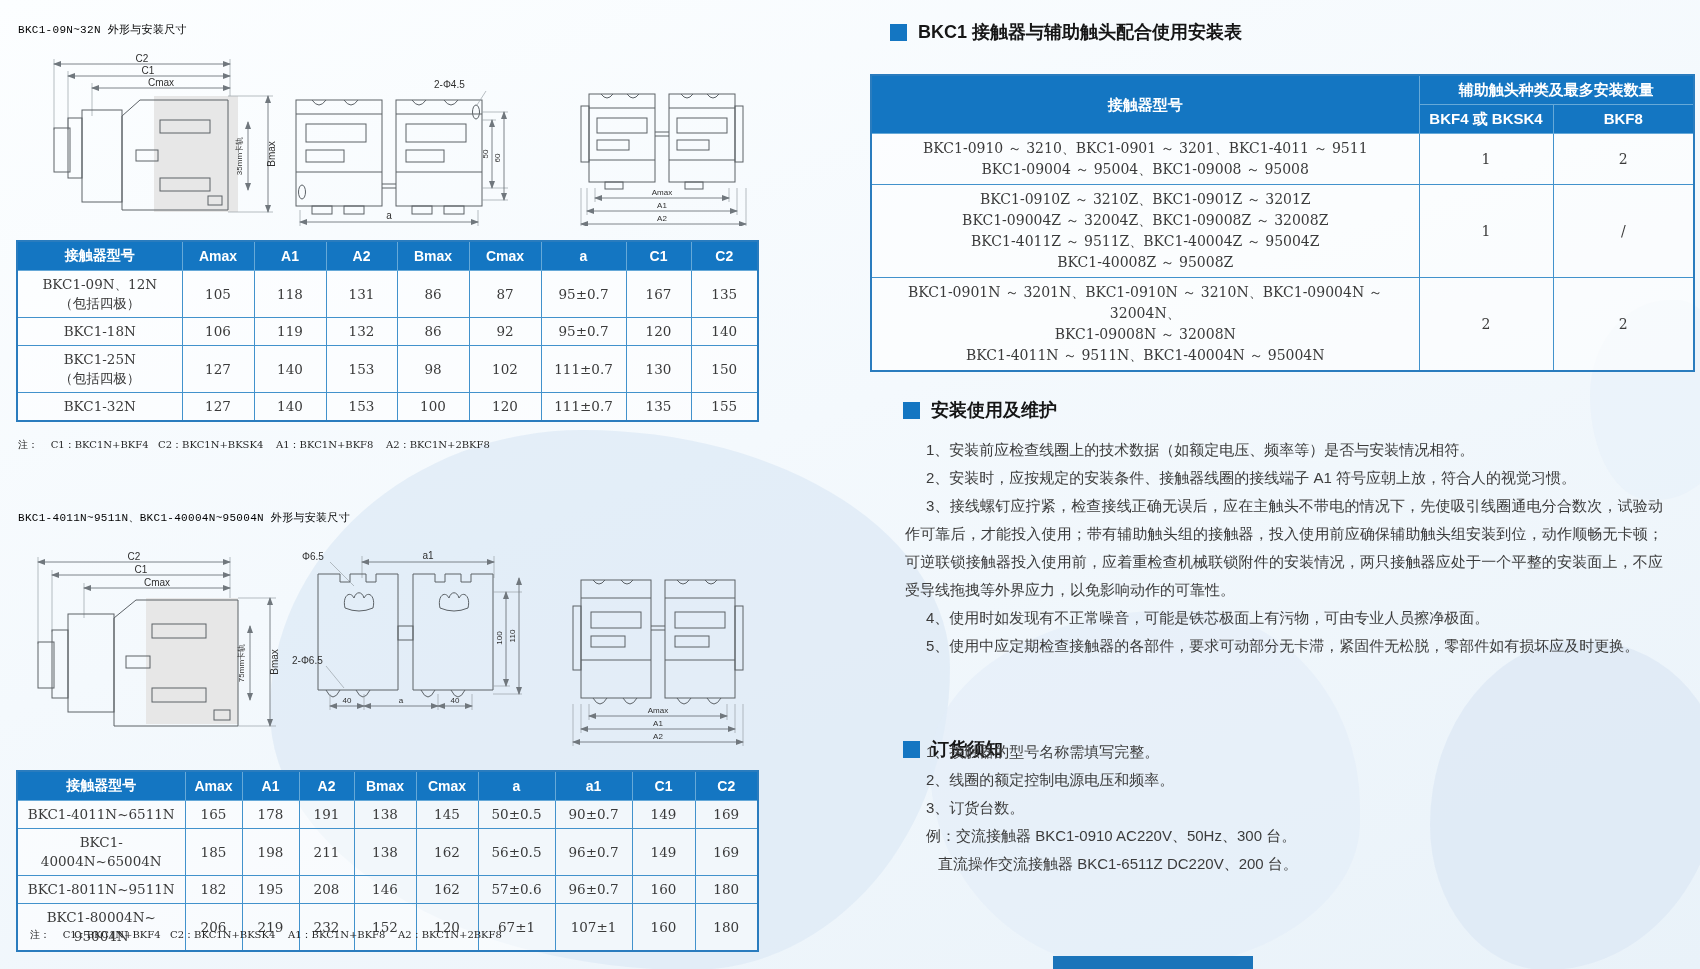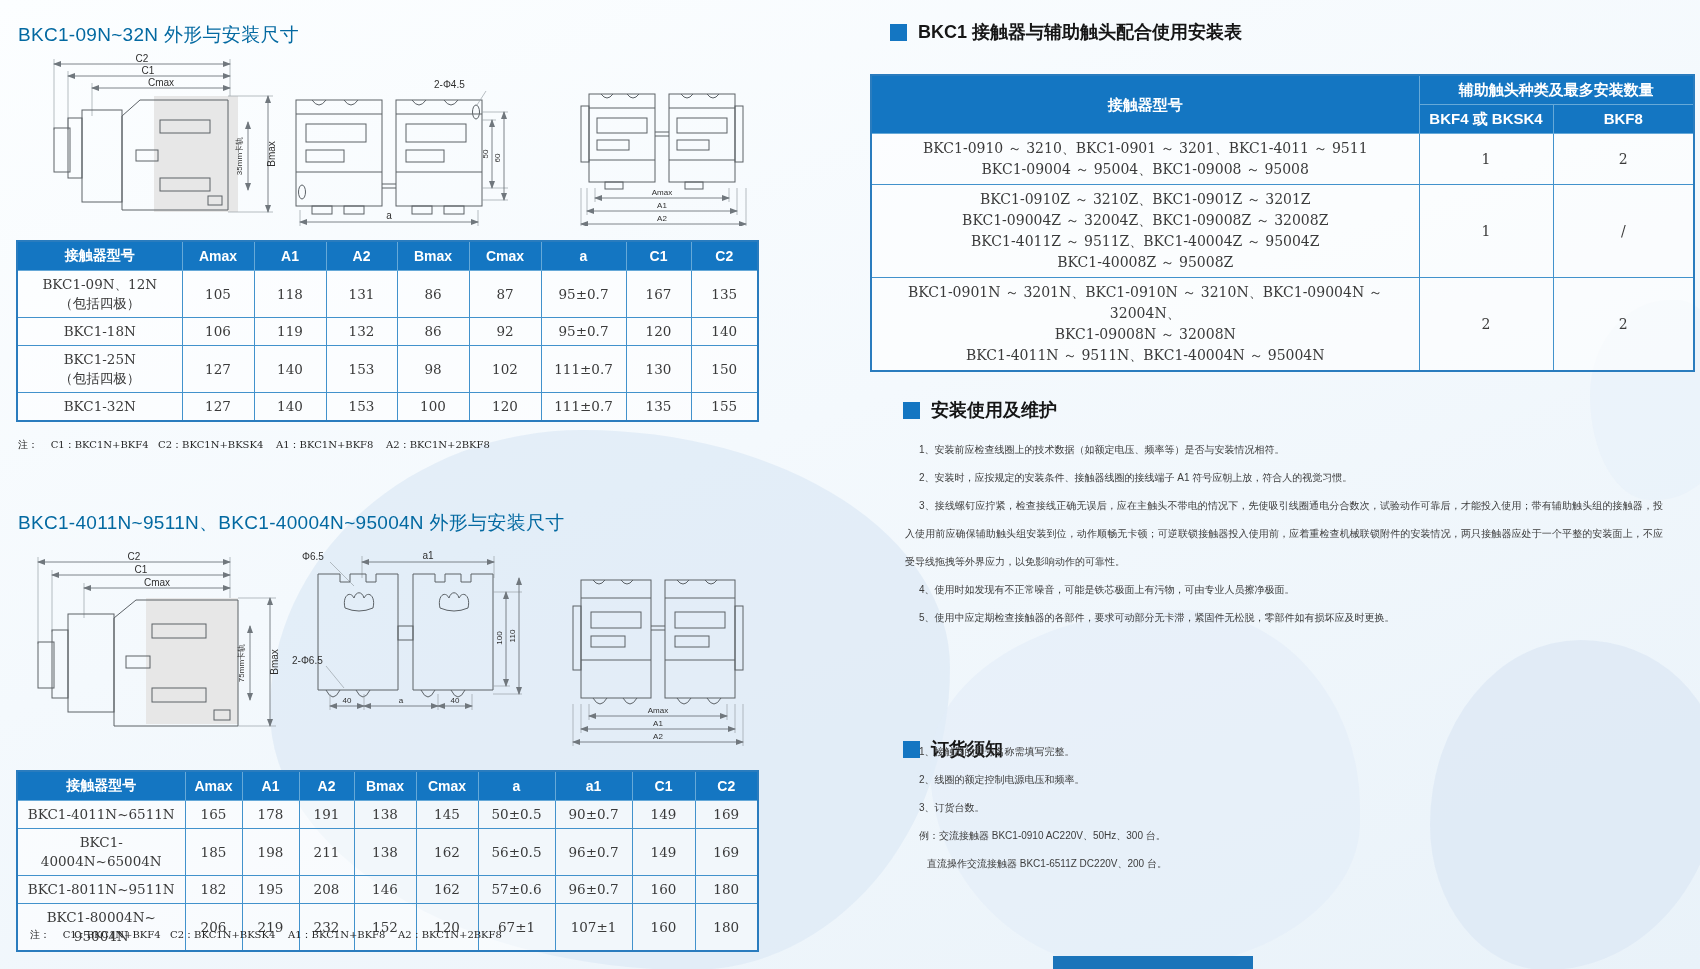--- a/index.html
+++ b/index.html
@@ -8,38 +8,38 @@
        font-family:"Liberation Sans",sans-serif}
   .abs{position:absolute;z-index:2}
   .blob{position:absolute;z-index:1;background:#dde9f5}
   
   .tl{fill:none;stroke:#5c6267;stroke-width:1}
   .ext{stroke:#9aa2a8;stroke-width:.7;fill:none}
   .dim{stroke:#70777d;stroke-width:.9;fill:none}
   .dlab{font:10px "Liberation Sans",sans-serif;fill:#2f2f2f}
   .dsmall{font-size:8px}
   
-  .ltitle{font-family:Liberation Sans, sans-serif;font-size:19px;color:#0369a1;letter-spacing:.3px}
+  .ltitle{font-family:Liberation Mono, monospace;font-size:11px;color:#000000;letter-spacing:.3px}
   .tnote{font-family:"DejaVu Serif","Liberation Serif",serif;font-size:10px;color:#262626;white-space:pre}
   
   table{border-collapse:collapse;table-layout:fixed}
   .dim-table{width:741px;border:2px solid #2a7cbe}
   .dim-table th{background:#1476c2;color:#fff;font-size:14px;font-weight:bold;padding:5px 2px;border:1px solid #66a9d8}
   .dim-table td{border:1px solid #4292cc;background:rgba(255,255,255,.55);
       font-family:"DejaVu Serif","Liberation Serif",serif;font-size:13.5px;color:#3a3a3a;
       text-align:center;padding:4px 2px;line-height:19px;white-space:pre-line}
   .aux-table{width:823px;border:2px solid #2a7cbe}
   .aux-table th{background:#1476c2;color:#fff;font-size:15px;font-weight:bold;padding:5px 4px;border:1px solid #66a9d8;line-height:18px}
   .aux-table td{border:1px solid #4292cc;background:rgba(255,255,255,.6);
       font-family:"DejaVu Serif","Liberation Serif",serif;font-size:14px;color:#3a3a3a;
       text-align:center;padding:4px 4px;line-height:21px;white-space:pre-line}
   
   .rheading{display:flex;align-items:center;gap:11px;font-size:18px;font-weight:bold;color:#161616}
   .sq{width:17px;height:17px;background:#1476c2;flex:none}
-  .rtext p{margin:0;font-size:10px;line-height:28px;color:#3c3c3c;text-align:justify;text-indent:1.4em}
+  .rtext p{margin:0;font-size:15px;line-height:28px;color:#3c3c3c;text-align:justify;text-indent:1.4em}
   .rtext p.ex2{text-indent:2.2em}
   .footer-bar{background:#1b74ba}
 </style>
 </head>
 <body>
 
 <div class="blob" style="left:270px;top:430px;width:680px;height:540px;border-radius:46% 54% 38% 62% / 52% 44% 56% 48%;opacity:.75"></div>
 <div class="blob" style="left:930px;top:610px;width:430px;height:360px;border-radius:58% 42% 52% 48% / 44% 56% 42% 58%;opacity:.6;background:#e2edf8"></div>
 <div class="blob" style="left:1430px;top:640px;width:290px;height:330px;border-radius:52% 48% 60% 40% / 56% 40% 60% 44%;opacity:.8"></div>
 <div class="blob" style="left:1590px;top:300px;width:140px;height:200px;border-radius:60% 40% 55% 45% / 50% 50% 45% 55%;opacity:.5;background:#e6eff9"></div>

